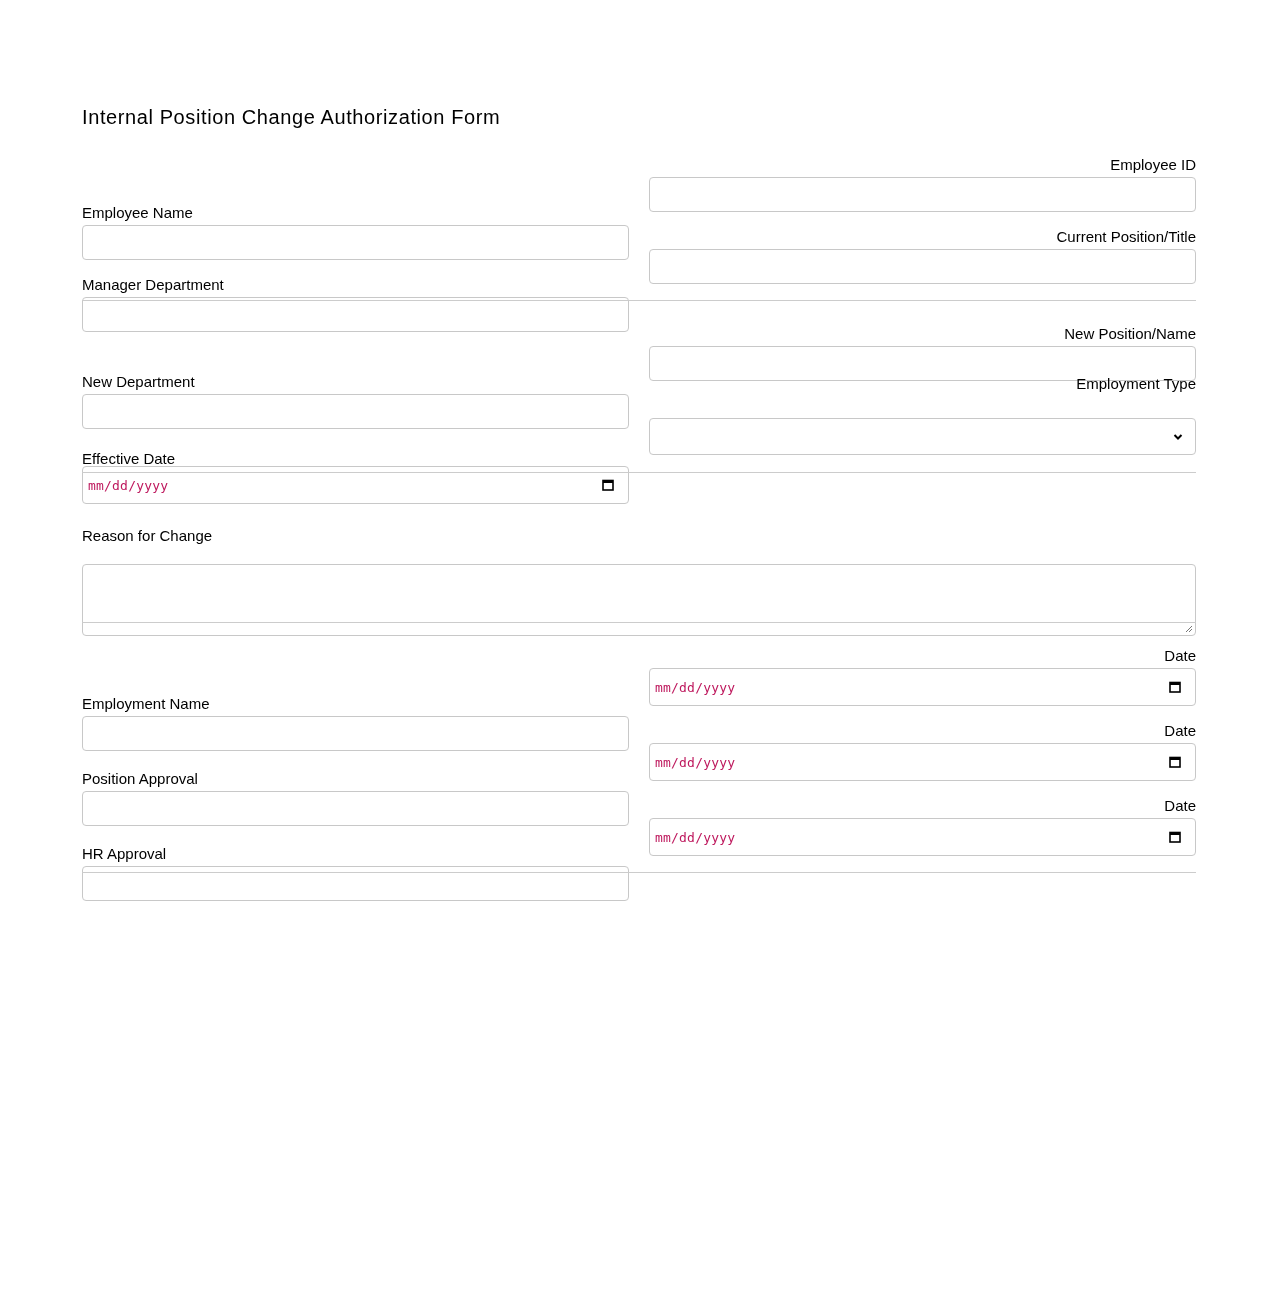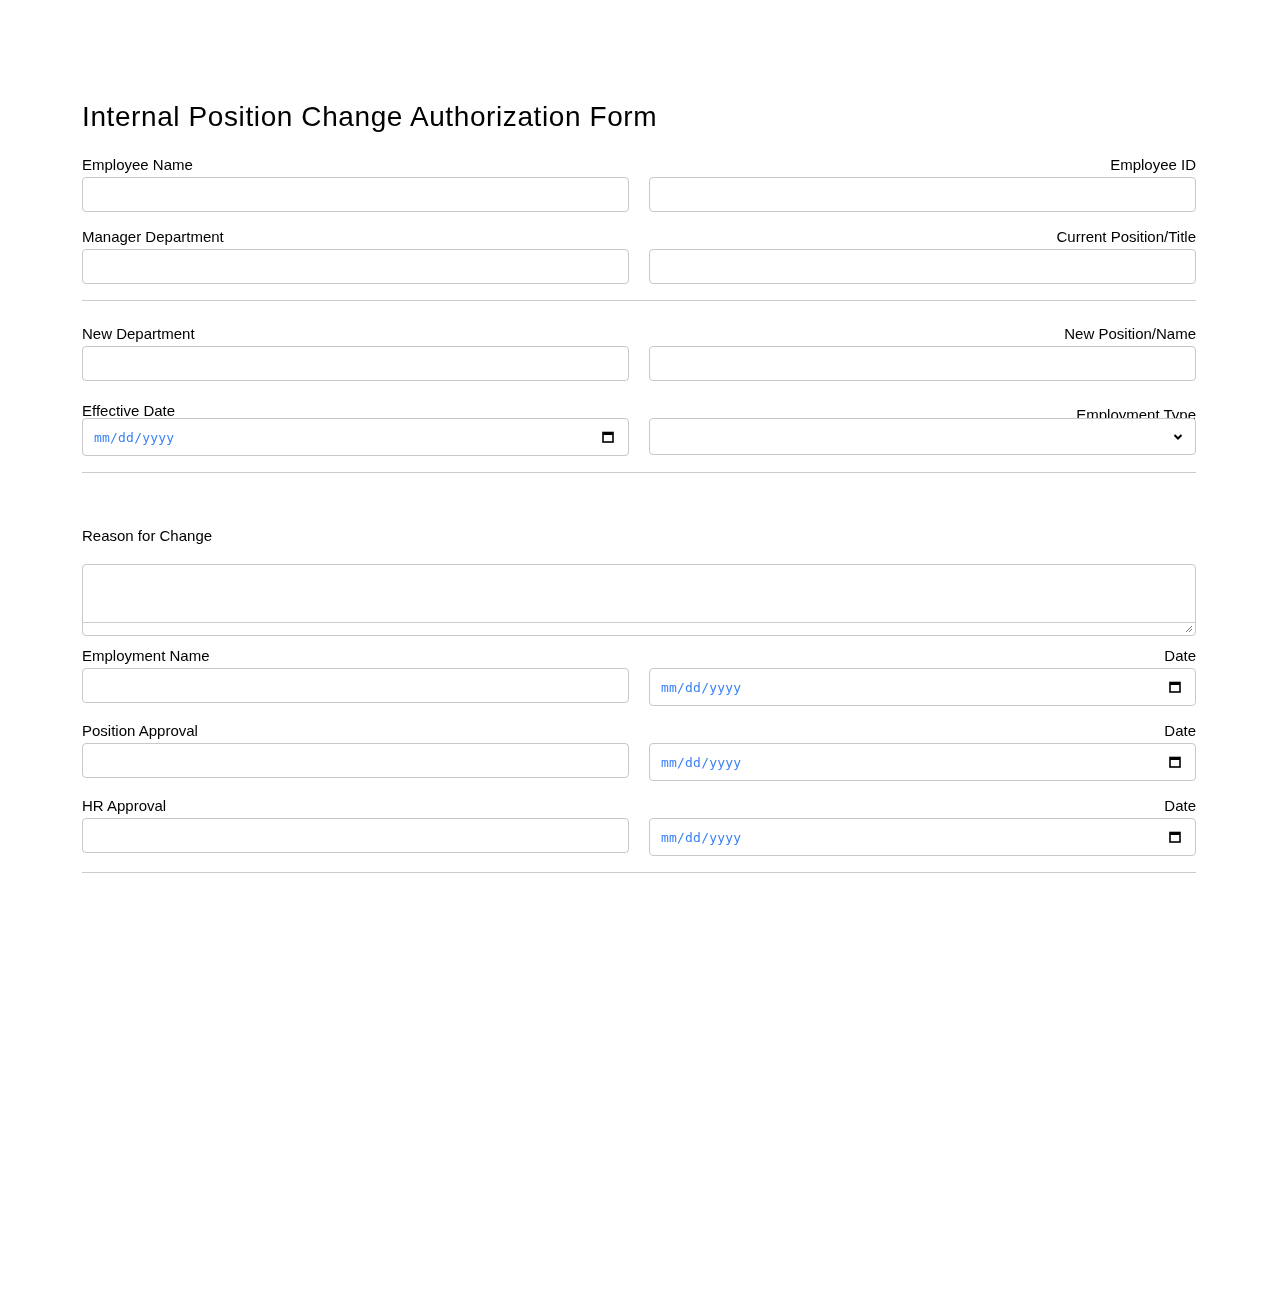--- a/index.html
+++ b/index.html
@@ -1,24 +1,24 @@
 <!DOCTYPE html>
 <html><head>
 <meta charset="utf-8">
 <style>
   html, body { margin: 0; padding: 0; background: #ffffff; }
   body { width: 1278px; height: 1300px; font-family: "Liberation Sans", sans-serif; color: #000; position: relative; }
   .wrap { position: absolute; left: 82px; top: 0; width: 1114px; }
-  h1 { position: absolute; left: 0; top: 102px; margin: 0; font-size: 28px; font-weight: normal; letter-spacing: 0.6px; line-height: 30px; white-space: nowrap; }
+  h1 { position: absolute; left: 0; top: 102px; margin: 0; font-size: 20px; font-weight: normal; letter-spacing: 0.6px; line-height: 30px; white-space: nowrap; }
   .lbl { position: absolute; font-size: 15px; line-height: 18px; white-space: nowrap; }
   .inp { position: absolute; box-sizing: border-box; border: 1px solid #c8c8c8; border-radius: 4px; background: #fff; }
-  .col1 { left: 0; width: 547px; }
+  .col1 { left: 0; width: 547px; margin-top: 48px; }
   .col2 { left: 567px; width: 547px; text-align: right; }
   .full { left: 0; width: 1114px; margin-top: 30px; }
-  .date-text { position: absolute; left: 11px; top: 50%; transform: translateY(-50%); font-family: "DejaVu Sans Mono", monospace; font-size: 13px; color: #3b82f6; letter-spacing: 0.2px; }
+  .date-text { position: absolute; left: 5px; top: 50%; transform: translateY(-50%); font-family: "DejaVu Sans Mono", monospace; font-size: 13px; color: #be185d; letter-spacing: 0.2px; }
   .cal { position: absolute; right: 14px; top: 50%; transform: translateY(-50%); width: 12px; height: 12px; }
   .chev { position: absolute; right: 12px; top: 50%; transform: translateY(-50%); width: 10px; height: 8px; }
   .hr { position: absolute; left: 0; width: 1114px; height: 0; border-top: 1px solid #cccccc; }
   .grip { position: absolute; right: 2px; bottom: 2px; width: 8px; height: 8px; }
 </style>
 </head>
 <body>
 
 <div class="wrap">
   <h1>Internal Position Change Authorization Form</h1>
@@ -41,21 +41,21 @@
   <div class="inp col2" style="top:346px;height:35px"></div>
 
   <div class="lbl col1" style="top:402px">Effective Date</div>
   <div class="inp col1" style="top:418px;height:38px">
     <span class="date-text">mm/dd/yyyy</span>
     <svg class="cal" viewBox="0 0 12 12">
         <rect x="1" y="1.5" width="10" height="9.5" fill="none" stroke="#000" stroke-width="1.6"></rect>
         <rect x="1" y="1.5" width="10" height="2.5" fill="#000"></rect>
       </svg>
   </div>
-  <div class="lbl col2" style="top:406px">Employment Type</div>
+  <div class="lbl col2" style="top:375px">Employment Type</div>
   <div class="inp col2" style="top:418px;height:37px">
     <span></span>
     <svg class="chev" viewBox="0 0 10 8">
         <path d="M1.5 2 L5 5.5 L8.5 2" fill="none" stroke="#000" stroke-width="2"></path>
       </svg>
   </div>
 
   <div class="hr" style="top:472px"></div>
 
   <div class="lbl full" style="top:497px">Reason for Change</div>

